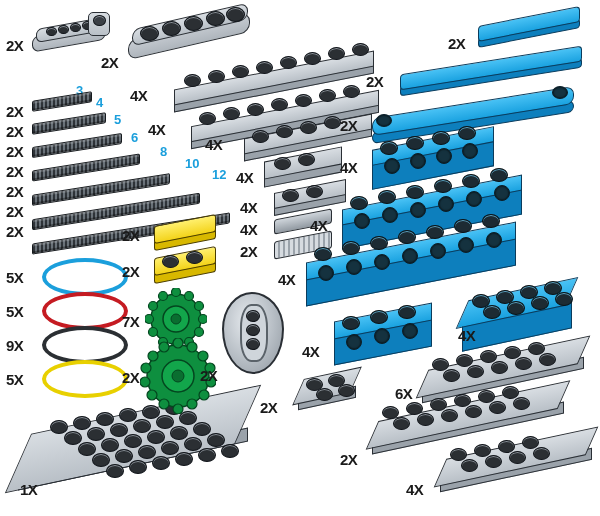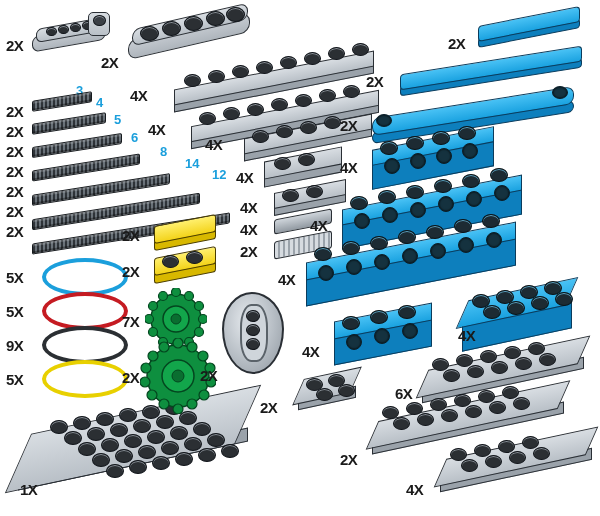--- a/index.html
+++ b/index.html
@@ -159,21 +159,21 @@
   <div class="qty" style="left:6px;top:144px;">2X</div>
 
   <div class="len" style="left:131px;top:131px;">6</div>
   <div class="axle" style="left:32px;top:162px;width:106px;height:9px;transform:skewY(-9deg);"></div>
   <div class="qty" style="left:6px;top:164px;">2X</div>
 
   <div class="len" style="left:160px;top:145px;">8</div>
   <div class="axle" style="left:32px;top:184px;width:136px;height:9px;transform:skewY(-9deg);"></div>
   <div class="qty" style="left:6px;top:184px;">2X</div>
 
-  <div class="len" style="left:185px;top:157px;">14</div>
+  <div class="len" style="left:185px;top:157px;">10</div>
   <div class="axle" style="left:32px;top:206px;width:166px;height:9px;transform:skewY(-9deg);"></div>
   <div class="qty" style="left:6px;top:204px;">2X</div>
 
   <div class="len" style="left:212px;top:168px;">12</div>
   <div class="axle" style="left:32px;top:228px;width:196px;height:9px;transform:skewY(-9deg);"></div>
   <div class="qty" style="left:6px;top:224px;">2X</div>
 
   <div class="band" style="left:42px;top:258px;width:78px;height:30px;border:4px solid #1b9fdc;"></div>
   <div class="qty" style="left:6px;top:270px;">5X</div>
 

